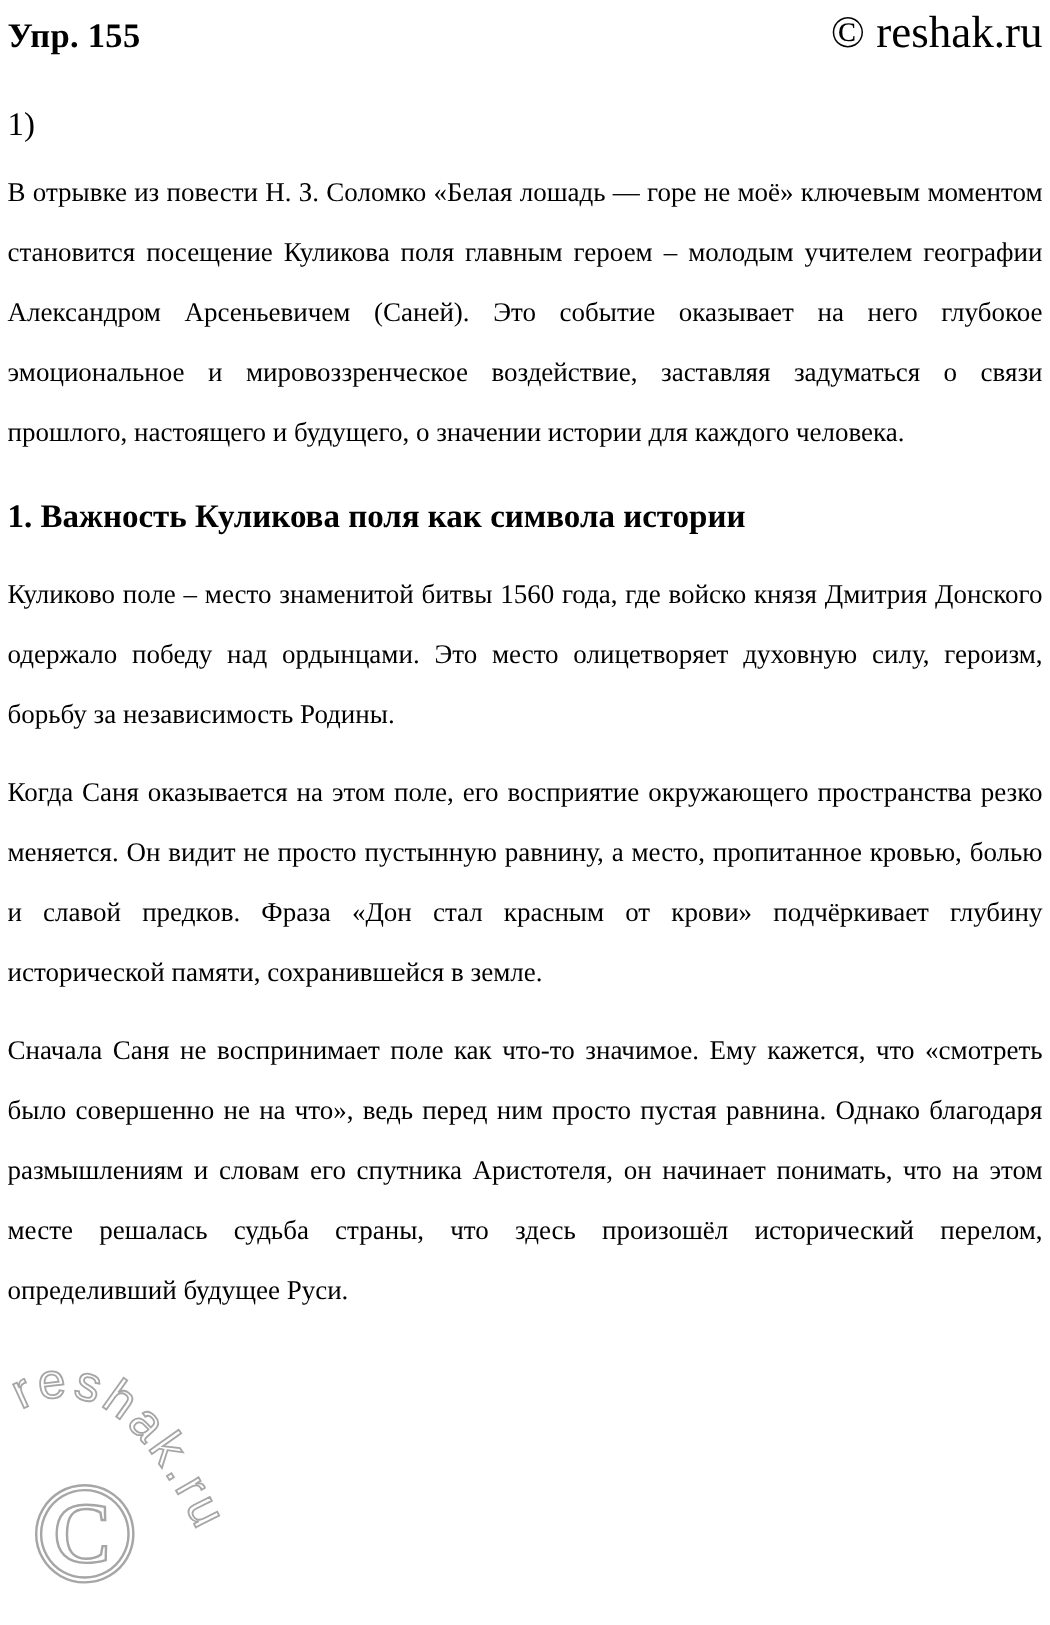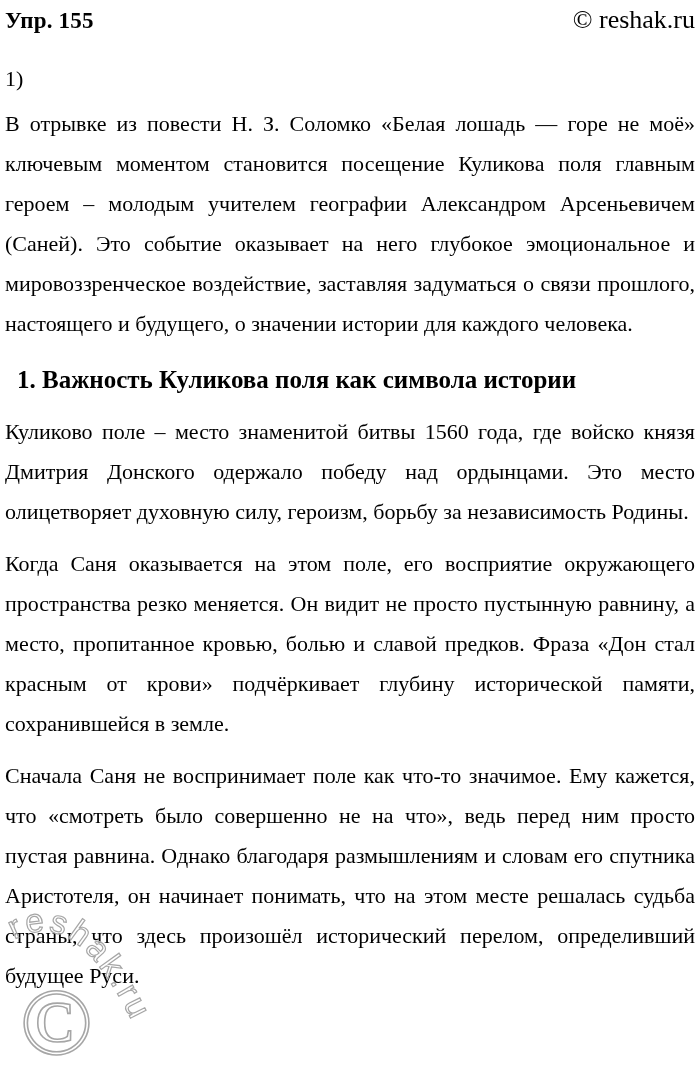--- a/index.html
+++ b/index.html
@@ -26,40 +26,40 @@
     display: flex;
     justify-content: space-between;
     align-items: baseline;
   }
   .exercise-title {
     font-weight: bold;
     font-size: 23px;
     letter-spacing: 0.2px;
   }
   .copyright {
-    font-size: 26px;
+    font-size: 30px;
   }
   .item-label {
     font-size: 22px;
     margin: 31px 0 0 0;
     line-height: 26px;
   }
   .para {
-    font-size: 22px;
+    font-size: 18px;
     line-height: 40px;
     text-align: justify;
     margin: 12px 0 0 0;
     position: relative;
     z-index: 1;
   }
   .section-heading {
-    font-size: 25px;
+    font-size: 22px;
     font-weight: bold;
     line-height: 40px;
-    margin: 16px 0 0 12px;
+    margin: 16px 0 0 0;
     position: relative;
     z-index: 1;
   }
   .watermark {
     position: absolute;
     left: 0;
     top: 876px;
     z-index: 3;
     pointer-events: none;
   }

